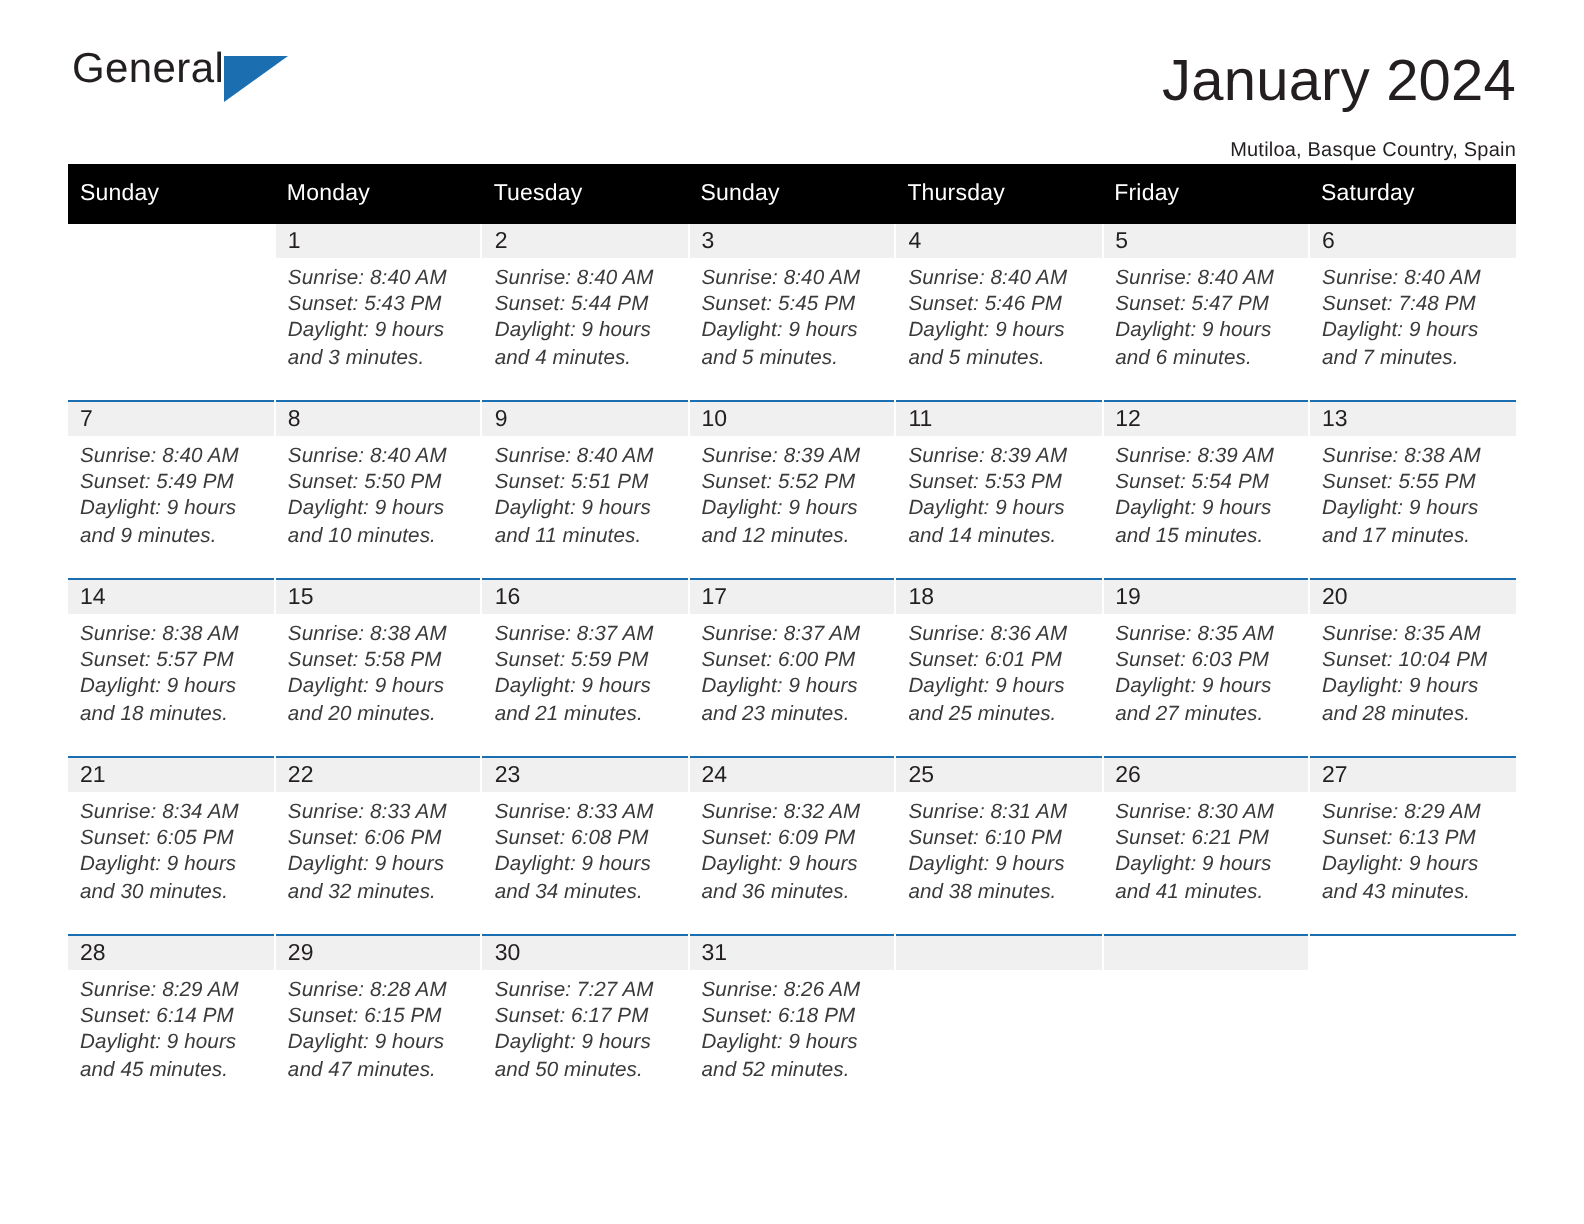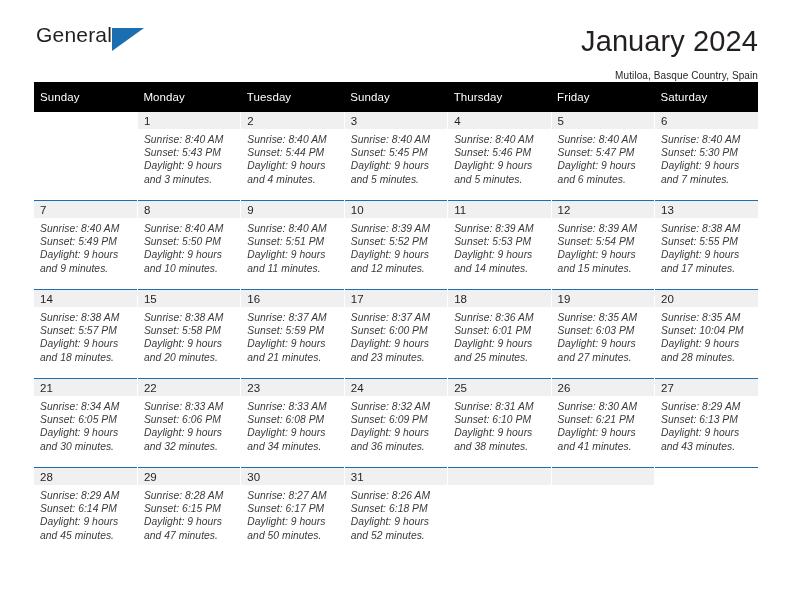--- a/index.html
+++ b/index.html
@@ -229,21 +229,21 @@
                 <div>Daylight: 9 hours</div>
                 <div>and 6 minutes.</div>
               </div>
             </div>
           </td>
           <td>
             <div class="cell-inner">
               <div class="daynum">6</div>
               <div class="lines">
                 <div>Sunrise: 8:40 AM</div>
-                <div>Sunset: 5:30 PM</div>
+                <div>Sunset: 7:48 PM</div>
                 <div>Daylight: 9 hours</div>
                 <div>and 7 minutes.</div>
               </div>
             </div>
           </td>
         </tr>
         <tr class="weekrow sep">
           <td>
             <div class="cell-inner">
               <div class="daynum">7</div>
@@ -500,21 +500,21 @@
                 <div>Sunset: 6:15 PM</div>
                 <div>Daylight: 9 hours</div>
                 <div>and 47 minutes.</div>
               </div>
             </div>
           </td>
           <td>
             <div class="cell-inner">
               <div class="daynum">30</div>
               <div class="lines">
-                <div>Sunrise: 8:27 AM</div>
+                <div>Sunrise: 7:27 AM</div>
                 <div>Sunset: 6:17 PM</div>
                 <div>Daylight: 9 hours</div>
                 <div>and 50 minutes.</div>
               </div>
             </div>
           </td>
           <td>
             <div class="cell-inner">
               <div class="daynum">31</div>
               <div class="lines">

